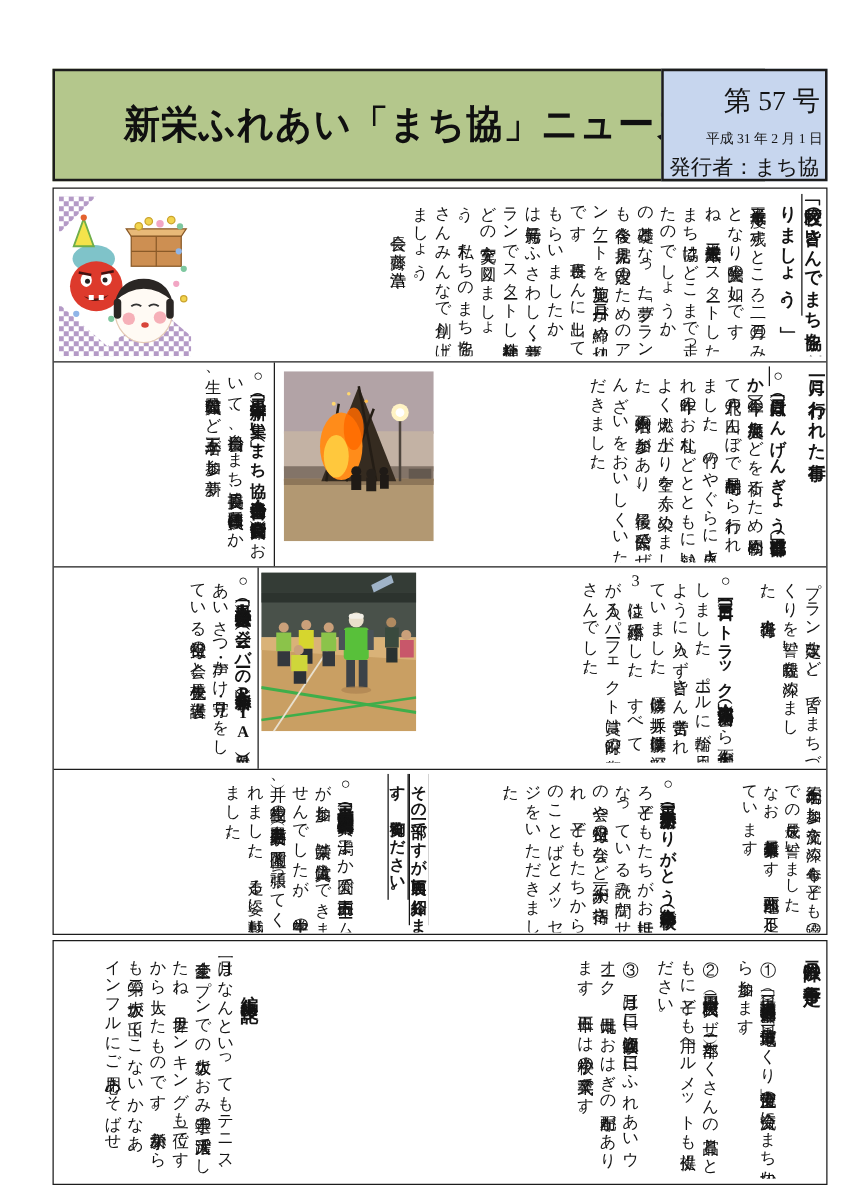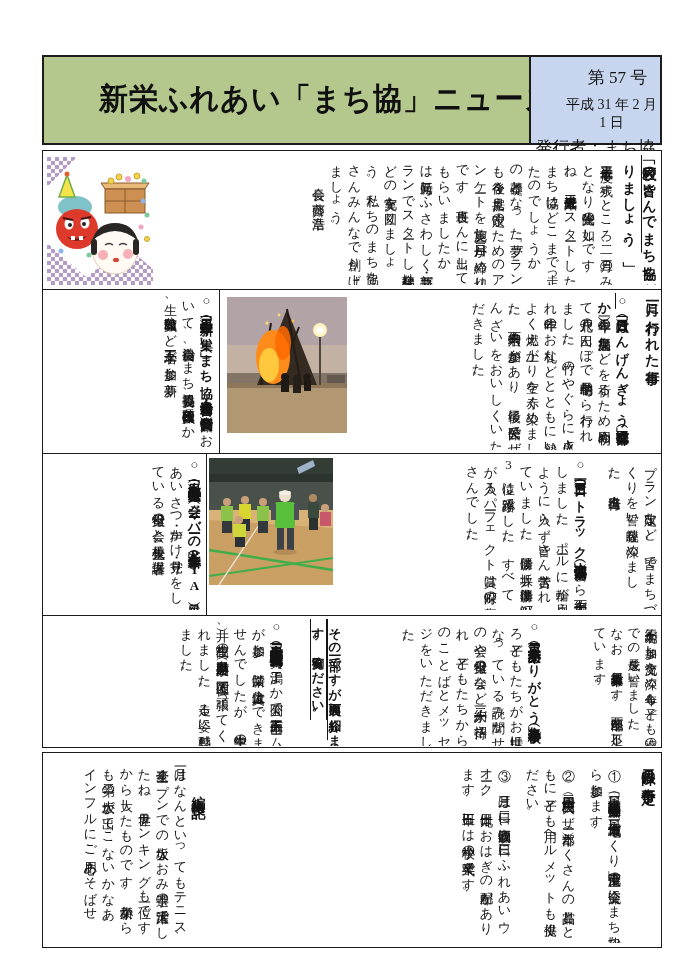--- a/index.html
+++ b/index.html
@@ -6,22 +6,22 @@
   .page{position:relative;width:678px;height:960px;background:#ffffff;overflow:hidden;
         font-family:"Liberation Serif","DejaVu Serif",serif;color:#141414;}
 
   
   .banner{position:absolute;left:42px;top:55px;width:570px;height:90px;background:#b4c78c;
           border:2px solid #1c1c1c;box-sizing:border-box;display:flex;align-items:center;justify-content:center;}
   .banner .title{font-family:"Liberation Sans","DejaVu Sans",sans-serif;font-weight:800;
                  font-size:29px;letter-spacing:1px;color:#101010;transform:scaleY(1.05);}
   .issuebox{position:absolute;left:529px;top:55px;width:133px;height:90px;background:#c7d6ee;
             border:2px solid #1c1c1c;border-left:2px solid #1c1c1c;box-sizing:border-box;text-align:center;}
-  .issuebox .no{font-size:17px;margin-top:9px;padding-left:44px;}
-  .issuebox .dt{font-size:14px;margin-top:7px;padding-left:32px;}
+  .issuebox .no{font-size:22px;margin-top:9px;padding-left:44px;}
+  .issuebox .dt{font-size:11px;margin-top:7px;padding-left:32px;}
   .issuebox .pub{font-size:17px;margin-top:4px;}
 
   
   .mainbox{position:absolute;left:42px;top:150px;width:620px;height:598px;
            border:1px solid #1c1c1c;box-sizing:border-box;background:#fff;}
   .bottombox{position:absolute;left:42px;top:752px;width:620px;height:196px;
              border:1px solid #1c1c1c;box-sizing:border-box;background:#fff;}
   .hline{position:absolute;left:0;width:618px;height:1px;background:#1c1c1c;}
   .vline{position:absolute;width:1px;background:#1c1c1c;}
 

